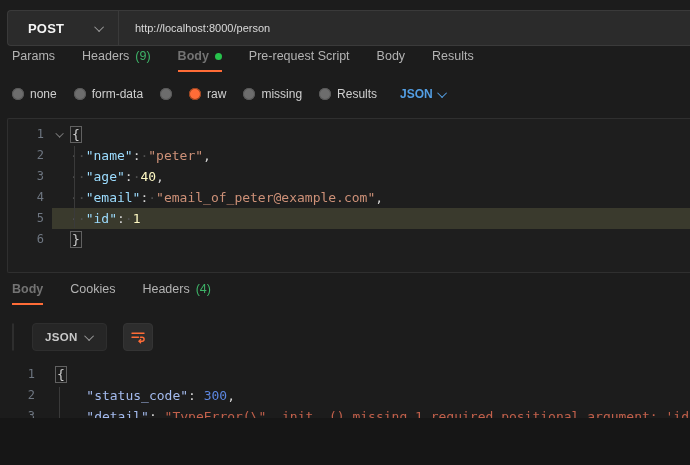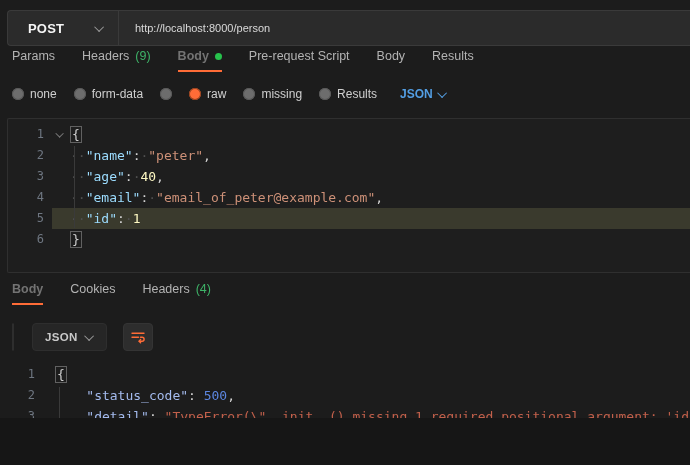--- a/index.html
+++ b/index.html
@@ -237,21 +237,21 @@
         <span class="ln">1</span>
         <span class="line-right">
           <span class="fold-slot"></span>
           <span class="code-text"><span class="tk-brace">{</span></span>
         </span>
       </div>
       <div class="code-line">
         <span class="ln">2</span>
         <span class="line-right">
           <span class="fold-slot"></span>
-          <span class="code-text"><span class="tk-sp">    </span><span class="tk-key">"status_code"</span><span class="tk-p">: </span><span class="tk-num">500</span><span class="tk-p">,</span></span>
+          <span class="code-text"><span class="tk-sp">    </span><span class="tk-key">"status_code"</span><span class="tk-p">: </span><span class="tk-num">300</span><span class="tk-p">,</span></span>
         </span>
       </div>
       <div class="code-line">
         <span class="ln">3</span>
         <span class="line-right">
           <span class="fold-slot"></span>
           <span class="code-text"><span class="tk-sp">    </span><span class="tk-key">"detail"</span><span class="tk-p">: </span><span class="tk-str">"TypeError(\"__init__() missing 1 required positional argument: 'id'\")"</span></span>
         </span>
       </div>
       <div class="code-line">

